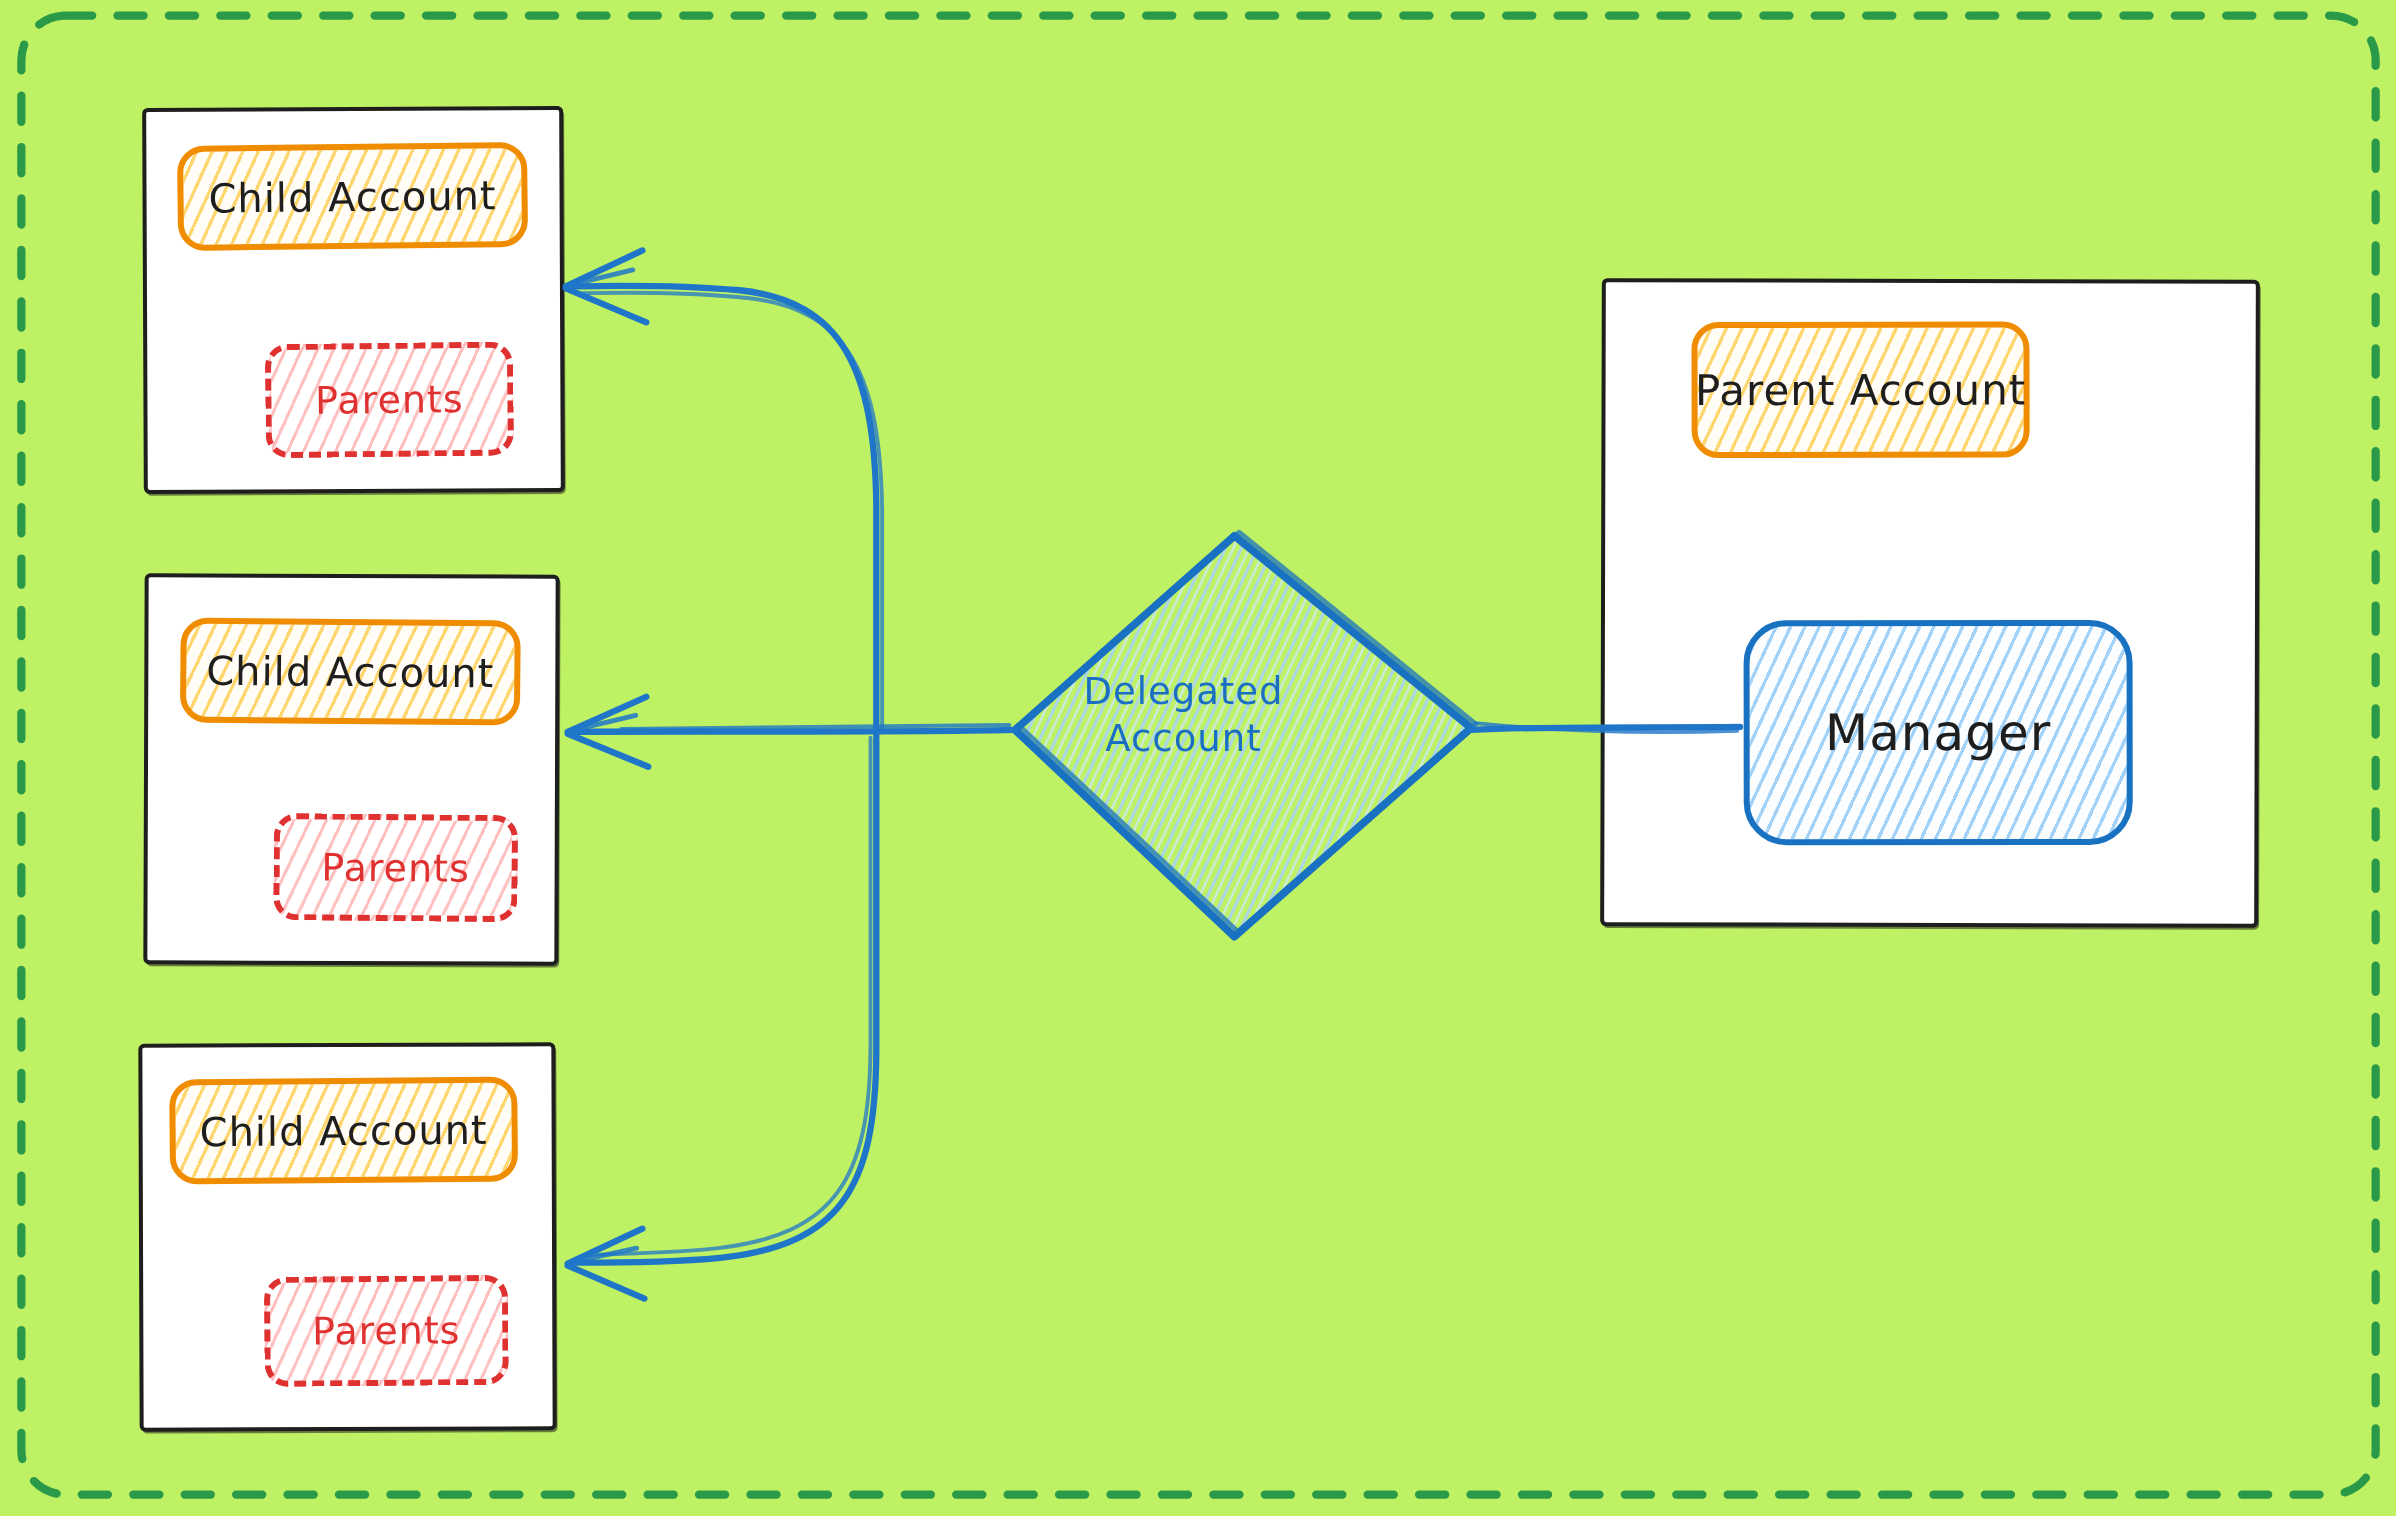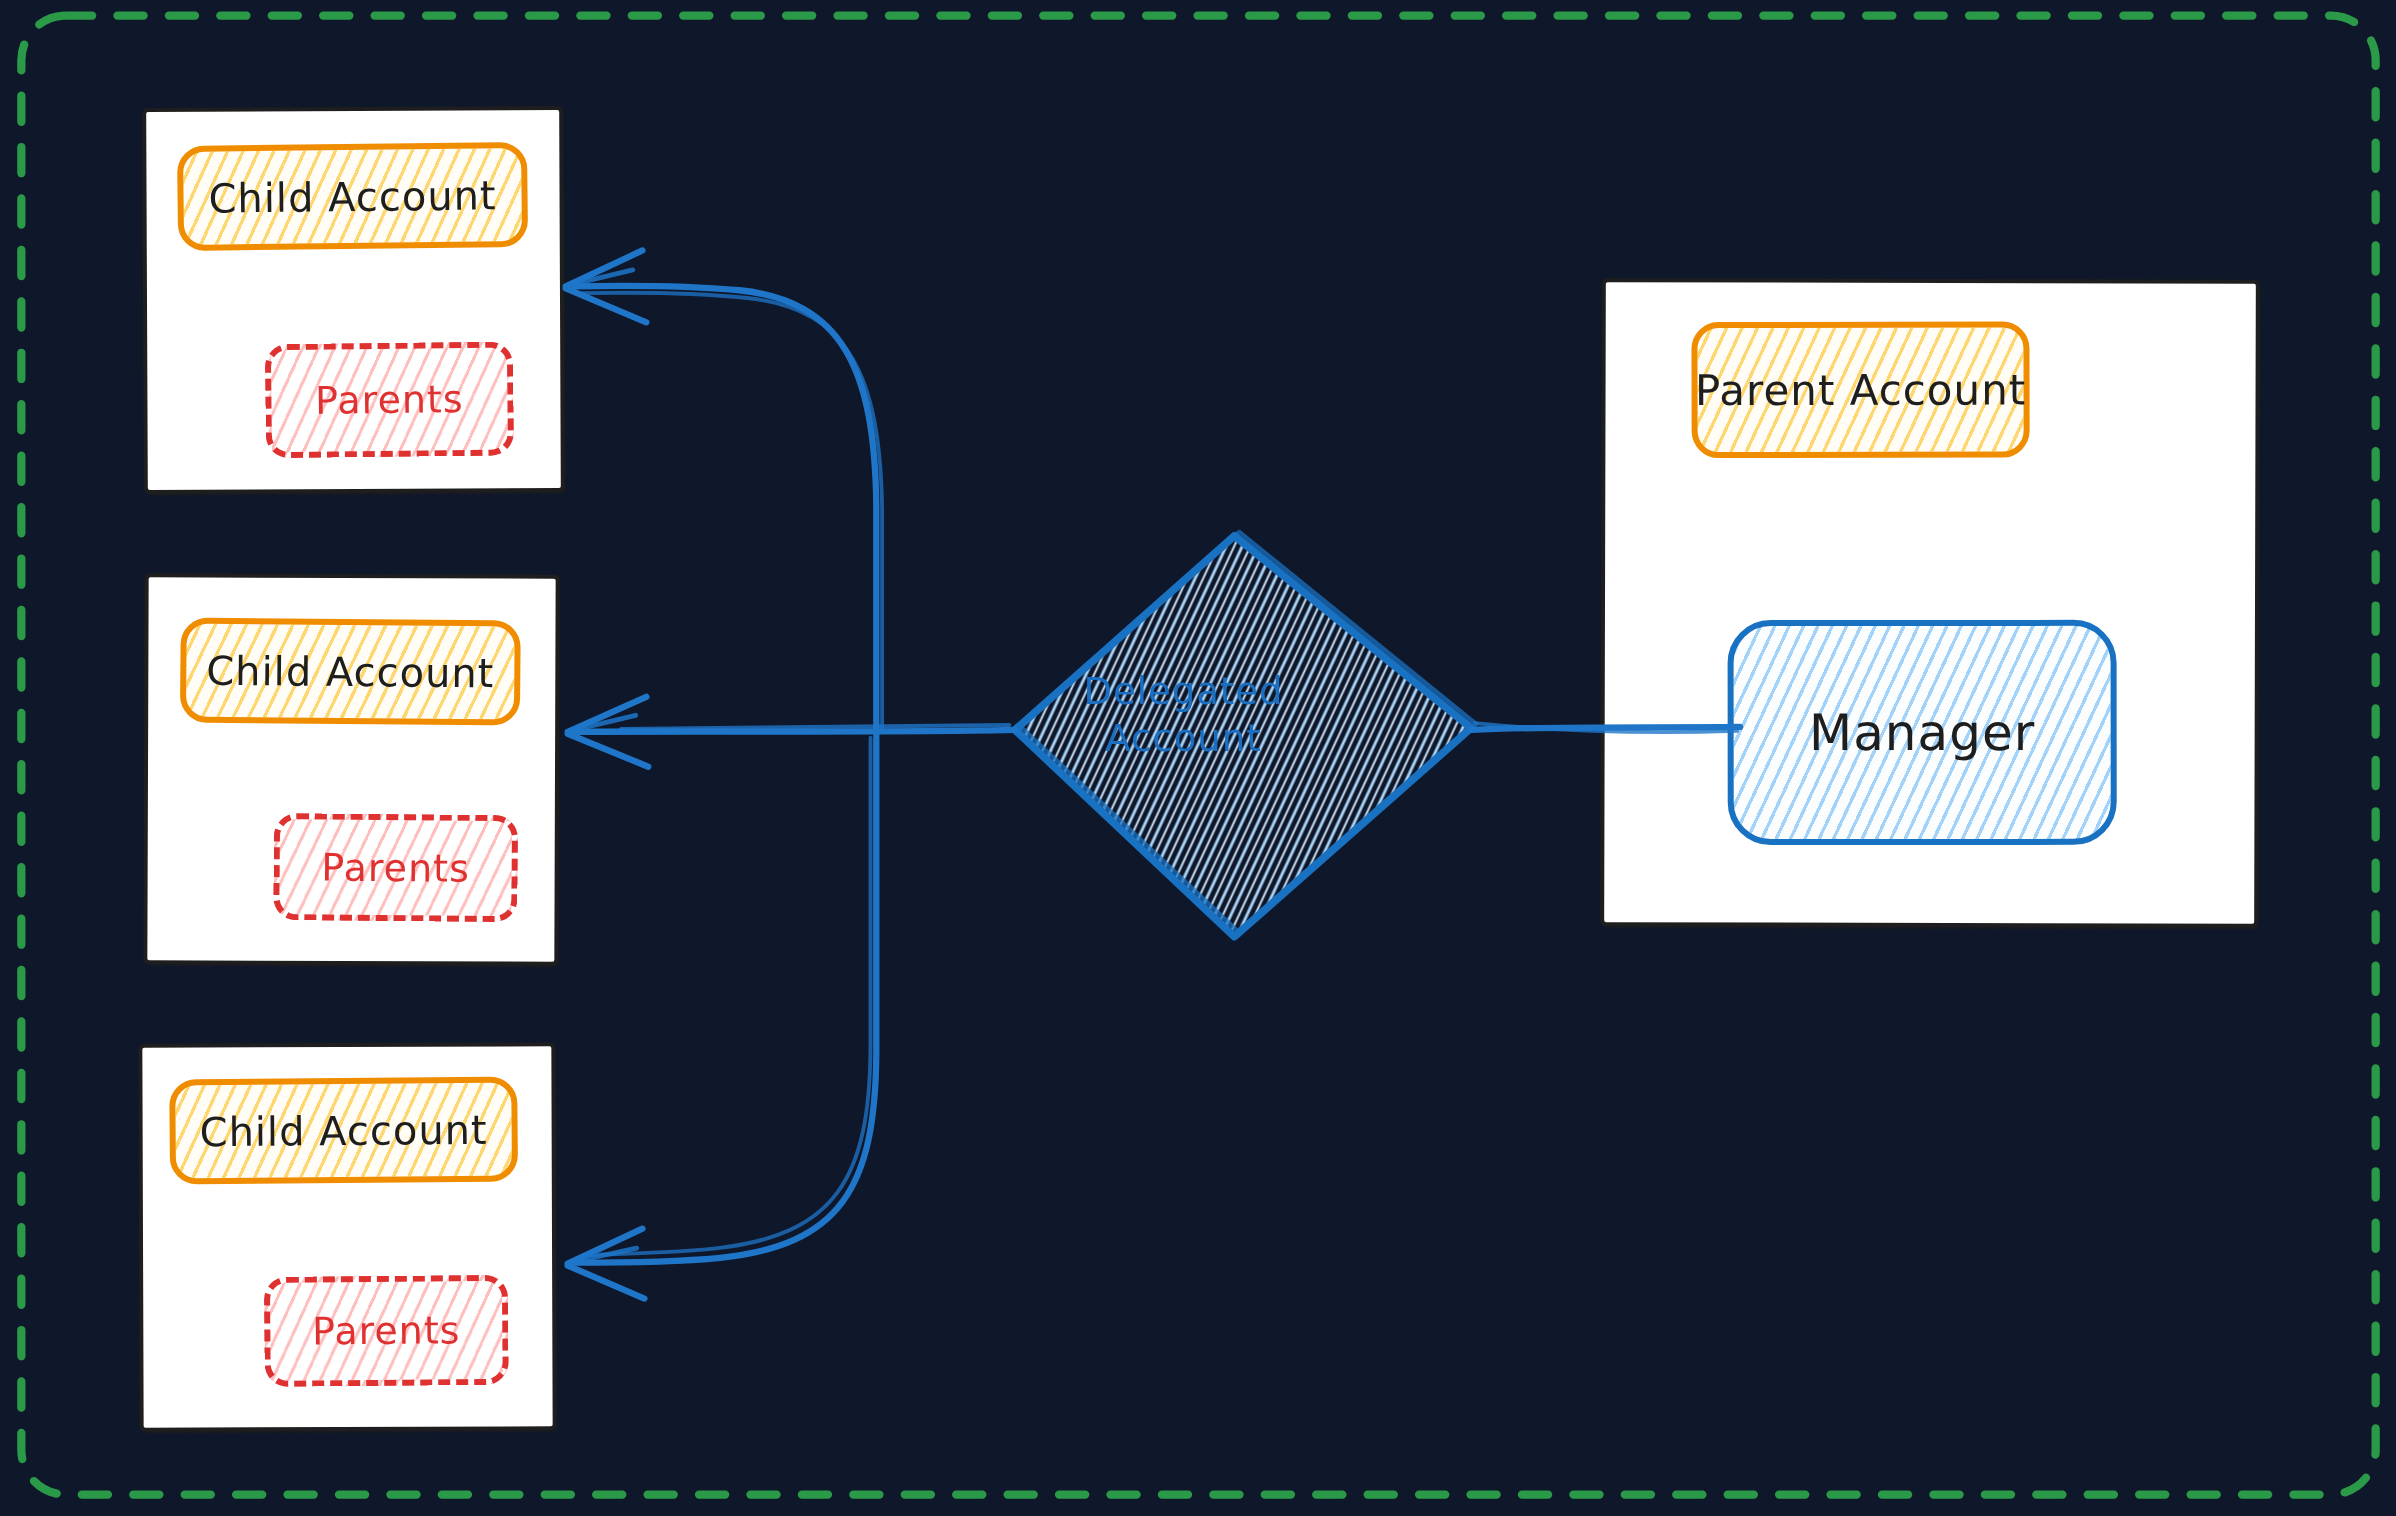--- a/index.html
+++ b/index.html
@@ -1,19 +1,19 @@
 <!DOCTYPE html>
 <html><head>
 <meta charset="utf-8">
 <style>
   html,body{margin:0;padding:0;background:#ffffff;}
   .stage{
     position:relative;
     width:2397px;height:1517px;
-    background:#0f172a;
+    background:#bef264;
     overflow:hidden;
     font-family:"DejaVu Sans", sans-serif;
     color:#1e1e1e;
   }
   svg.overlay{
     position:absolute;left:0;top:0;width:2397px;height:1517px;
     pointer-events:none;
   }
   
   .group-box{
@@ -56,21 +56,21 @@
     letter-spacing:1px;
     color:#e03131;
     white-space:nowrap;
   }
   .child-box-1 .parents-pill{left:118px;top:232px;width:236px;height:102px;transform:rotate(-.4deg);}
   .child-box-2 .parents-pill{left:126px;top:236px;width:232px;height:95px;transform:rotate(.3deg);}
   .child-box-3 .parents-pill{left:121px;top:229px;width:232px;height:98px;transform:rotate(-.3deg);}
   
   .manager-pill{
     position:absolute;
-    left:123px;top:337px;width:377px;height:213px;
+    left:139px;top:337px;width:377px;height:213px;
     display:flex;align-items:center;justify-content:center;
     border:6.8px solid #1971c2;
     border-radius:43px;
     background-color:#fbfdff;
     background-image:repeating-linear-gradient(115deg,transparent 0 9.7px,rgba(140,200,248,.8) 9.7px 13px);
     font-size:50px;
     letter-spacing:1px;
     color:#1e1e1e;
     white-space:nowrap;
     transform:rotate(-.2deg);

